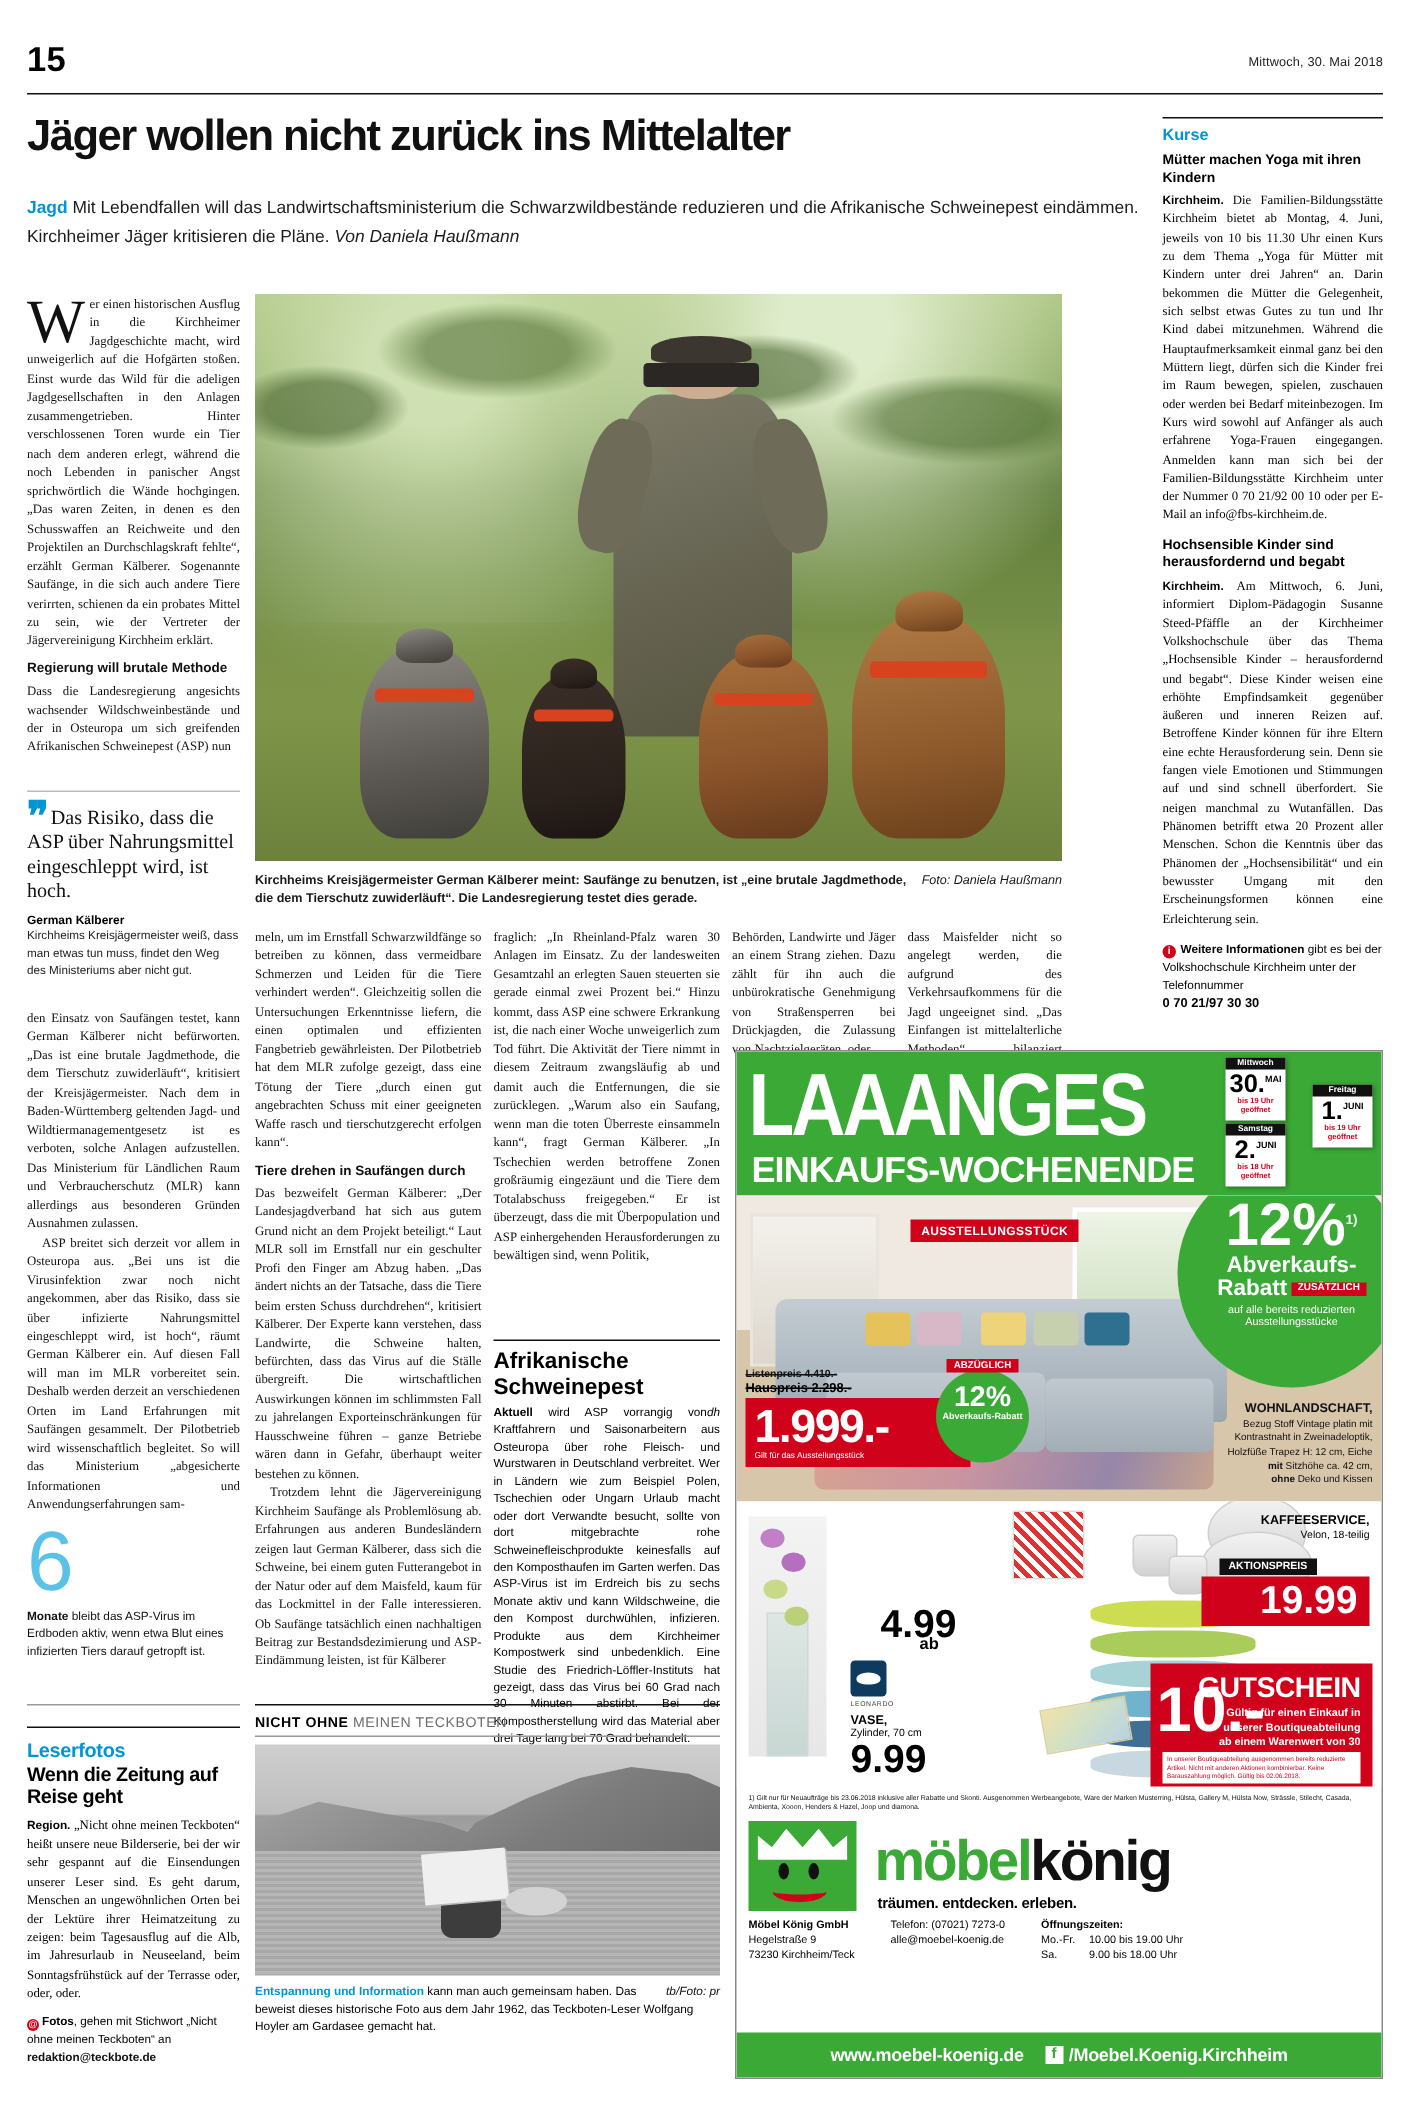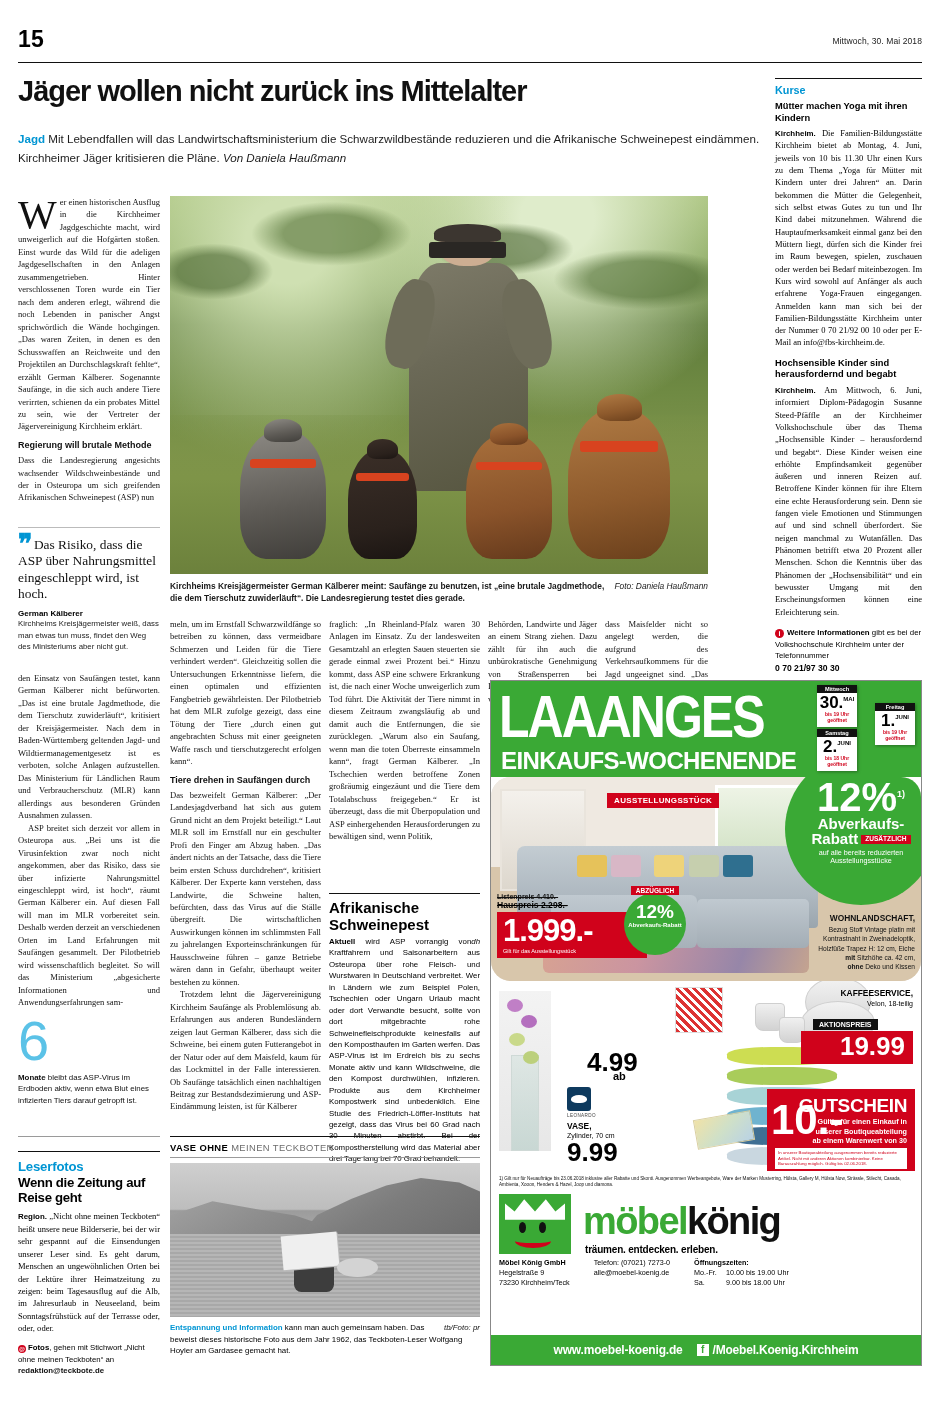--- a/index.html
+++ b/index.html
@@ -263,21 +263,21 @@
   .sidebar .sb-info b { font-weight:bold; }
   .sidebar .phone { font-weight: bold; font-size: 8.6px; }
   .info-dot {
     display:inline-block; width:9px; height:9px; border-radius:50%;
     background:#d0021b; color:#fff; font-size:7px; line-height:9px;
     text-align:center; font-weight:bold; margin-right:3px; vertical-align:-1px;
   }
 
   
   .ad {
-    position: absolute; left: 490px; top: 680px; width: 432px; height: 686px;
+    position: absolute; left: 490px; top: 700px; width: 432px; height: 686px;
     border: 1px solid #888; background: #fff; overflow: hidden;
   }
   .ad-banner {
     position: relative; height: 96px; background: #3aa935; overflow: hidden;
   }
   .ad-banner .laaanges {
     position: absolute; left: 8px; top: 6px; width: 340px;
     font-size: 50px; font-weight: bold; color: #fff; letter-spacing: -2px;
     font-family:"Liberation Sans",sans-serif; line-height:1;
     transform: scaleY(1.18); transform-origin: left top;
@@ -292,21 +292,21 @@
     text-align: center; box-shadow: 1px 1px 3px rgba(0,0,0,.35);
   }
   .daytag .dl { background:#111; color:#fff; font-size:5.6px; font-weight:bold; padding:1px 0; }
   .daytag .dd { font-size:17px; font-weight:bold; line-height:1; margin-top:1px; }
   .daytag .dd sup { font-size:6px; }
   .daytag .dh { color:#d0021b; font-size:5px; font-weight:bold; line-height:1.15; margin-top:1px; }
   #tag-mi { right: 64px; top: 4px; }
   #tag-fr { right: 6px; top: 22px; }
   #tag-sa { right: 64px; top: 48px; }
 
-  .ad-hero { position: relative; height: 204px; overflow: hidden; background:#e9e3da;border-radius:20px; }
+  .ad-hero { position: relative; height: 204px; overflow: hidden; background:#e9e3da; }
   .ad-hero .room {
     position:absolute; inset:0;
     background:
       linear-gradient(180deg,#efe9e1 0 44%, #d8c6ab 44% 100%);
   }
   .ad-hero .window {
     position:absolute; left:52%; top:4%; width:26%; height:40%;
     background: linear-gradient(180deg,#eef4e6,#cfe0c2); border:3px solid #fff;
   }
   .ad-hero .cabinet {
@@ -632,21 +632,21 @@
   <div class="box-asp">
     <div class="rule"></div>
     <div class="bx-title">Afrikanische Schweinepest</div>
     <div class="bx-body">
       <span class="sig">dh</span><b>Aktuell</b><span> wird ASP vorrangig von Kraftfahrern und Saisonarbeitern aus Osteuropa über rohe Fleisch- und Wurstwaren in Deutschland verbreitet. Wer in Ländern wie zum Beispiel Polen, Tschechien oder Ungarn Urlaub macht oder dort Verwandte besucht, sollte von dort mitgebrachte rohe Schweinefleischprodukte keinesfalls auf den Komposthaufen im Garten werfen. Das ASP-Virus ist im Erdreich bis zu sechs Monate aktiv und kann Wildschweine, die den Kompost durchwühlen, infizieren. Produkte aus dem Kirchheimer Kompostwerk sind unbedenklich. Eine Studie des Friedrich-Löffler-Instituts hat gezeigt, dass das Virus bei 60 Grad nach 30 Minuten abstirbt. Bei der Kompostherstellung wird das Material aber drei Tage lang bei 70 Grad behandelt.</span>
     </div>
   </div>
 
   <div class="nichtohne">
     <div class="rule-top"></div>
-    <div class="no-head"><b>VASE OHNE</b><span> MEINEN TECKBOTEN</span></div>
+    <div class="no-head"><b>NICHT OHNE</b><span> MEINEN TECKBOTEN</span></div>
     <div class="rule-thin"></div>
     <div class="no-photo">
       <div class="mount2"></div>
       <div class="mount"></div>
       <div class="water"></div>
       <div class="swimmer"></div>
       <div class="paper"></div>
       <div class="hat"></div>
     </div>
     <div class="no-cap">

